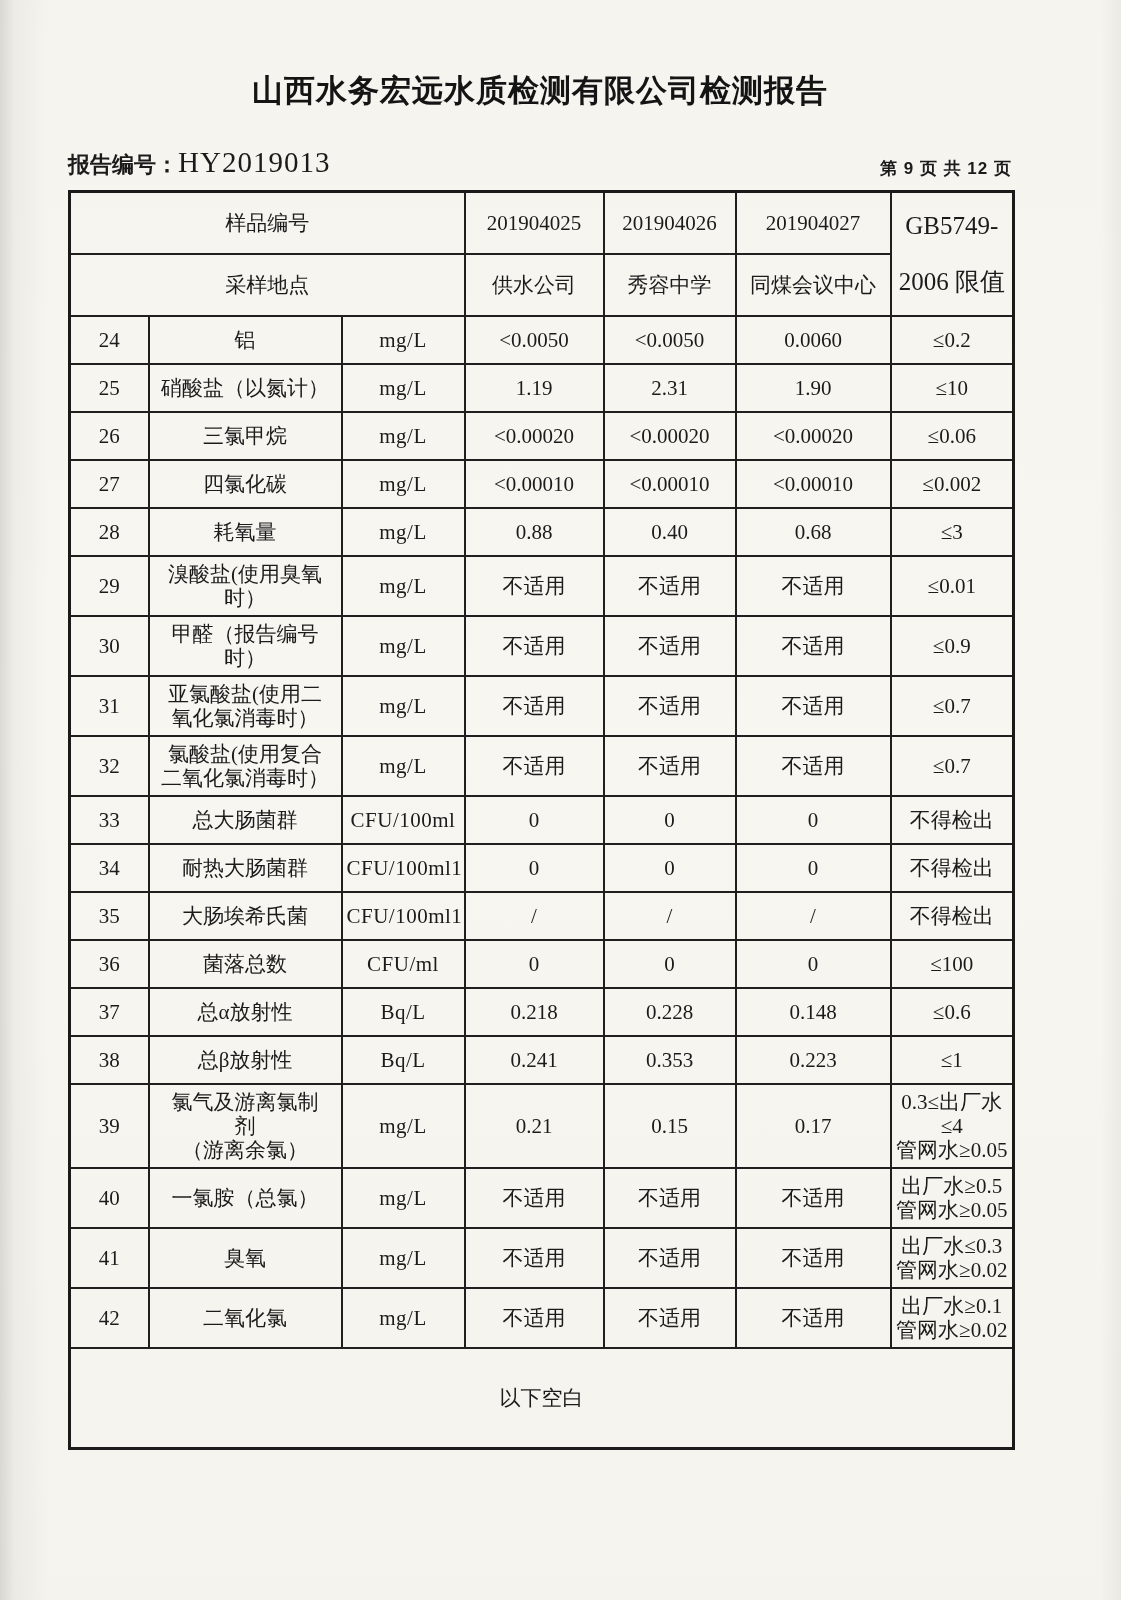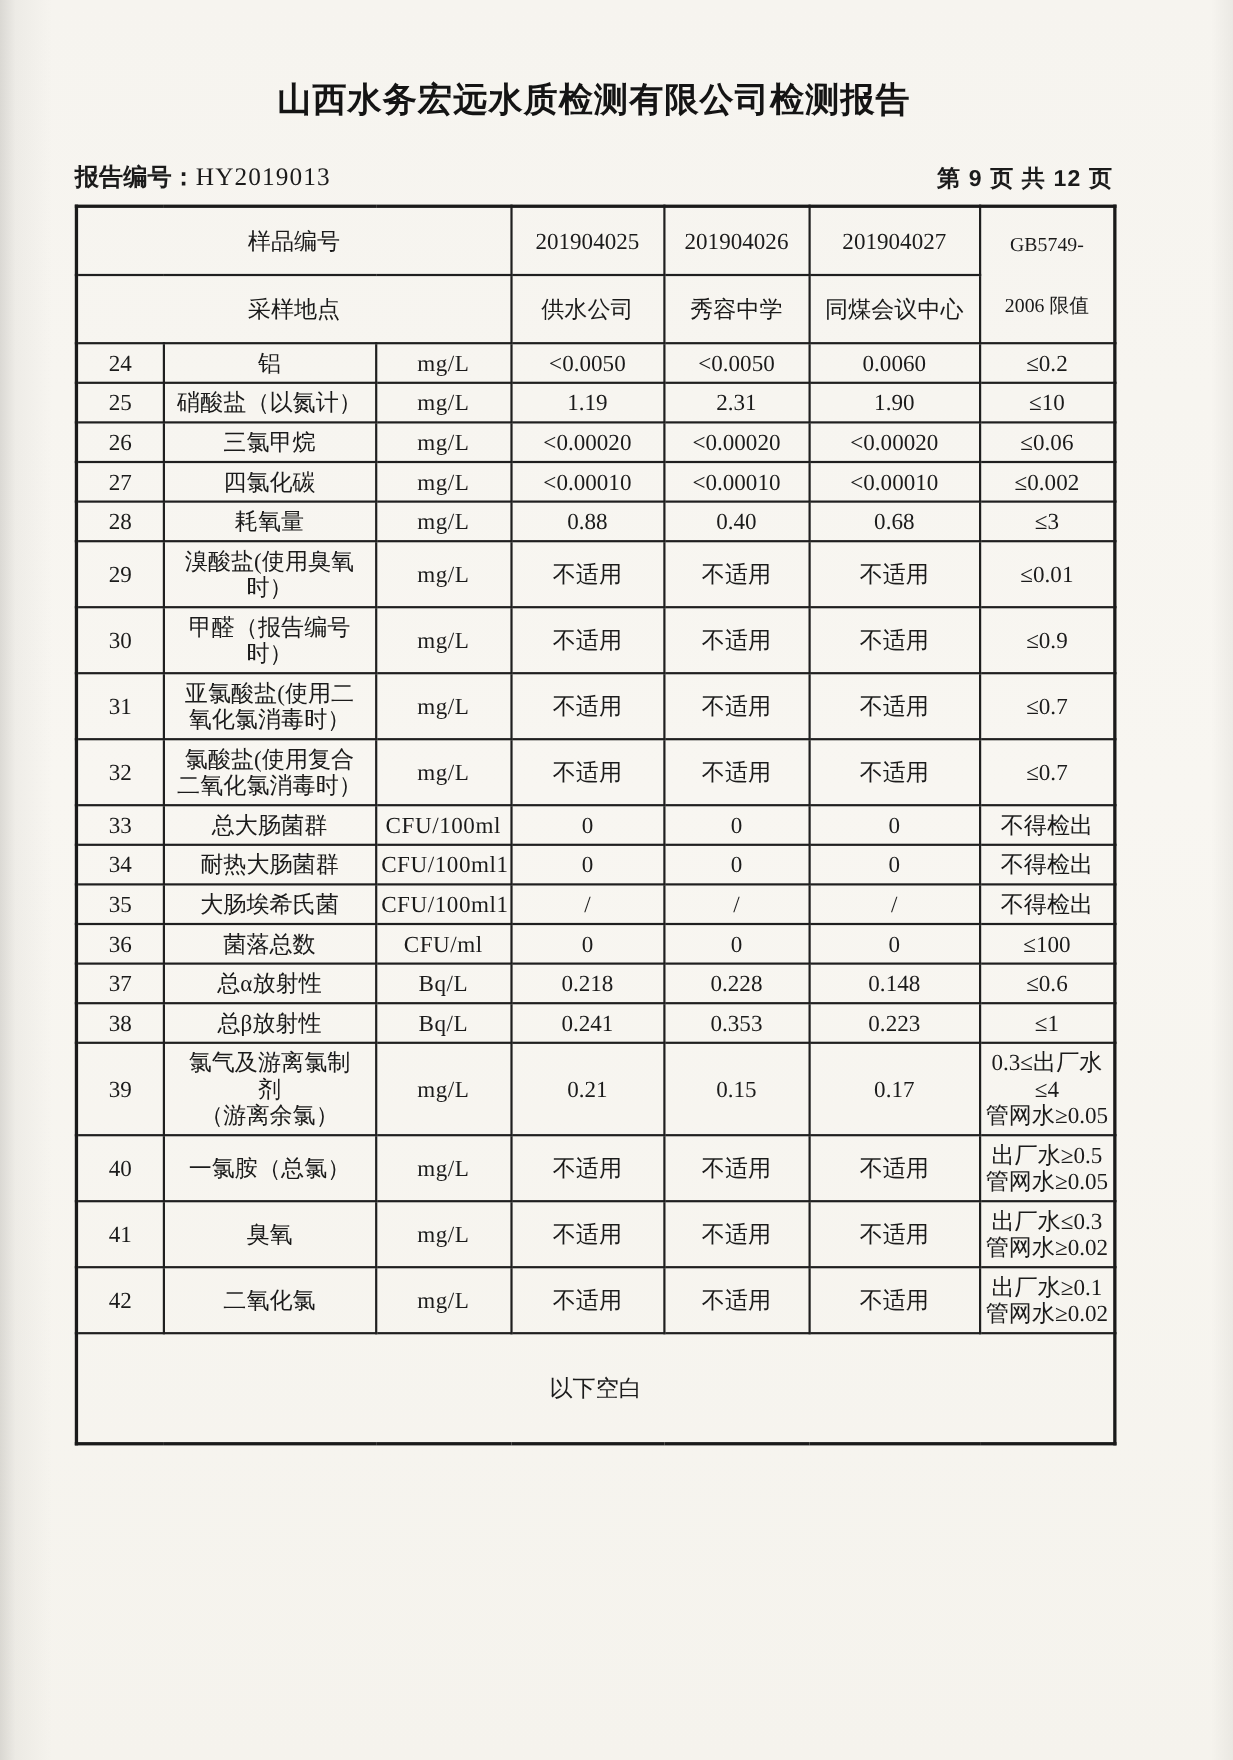--- a/index.html
+++ b/index.html
@@ -55,27 +55,27 @@
     align-items: flex-end;
   }
   .report-no {
     font-family: "Liberation Sans", "DejaVu Sans", sans-serif;
     font-weight: 700;
     font-size: 22px;
   }
   .report-no .num {
     font-family: "Liberation Serif", "DejaVu Serif", serif;
     font-weight: 400;
-    font-size: 23px;
+    font-size: 29px;
     letter-spacing: 1px;
   }
   .page-indicator {
     font-family: "Liberation Sans", "DejaVu Sans", sans-serif;
     font-weight: 700;
-    font-size: 21px;
+    font-size: 17px;
     letter-spacing: 1px;
   }
 
   table.report {
     border-collapse: collapse;
     table-layout: fixed;
     width: 944px;
     margin-left: 68px;
     border: 3px solid #1a1a1a;
   }
@@ -90,39 +90,39 @@
   }
   col.c1 { width: 79px; }
   col.c2 { width: 193px; }
   col.c3 { width: 123px; }
   col.c4 { width: 139px; }
   col.c5 { width: 132px; }
   col.c6 { width: 155px; }
   col.c7 { width: 123px; }
 
   tr.hrow { height: 56px; }
-  tbody tr { height: 36px; }
+  tbody tr { height: 48px; }
 
   td.c-name {
     text-align: left;
     padding-left: 15px;
     white-space: pre-line;
   }
   td.c-unit { font-size: 18px; letter-spacing: 0.5px; }
   td.c-val  { font-size: 21px; }
   td.c-lim  { white-space: pre-line; }
   td.lim-small { font-size: 15px; line-height: 21px; padding-left: 2px; padding-right: 2px; }
 
   td.gb-cell { padding: 0; }
   .gb-inner {
     display: flex;
     flex-direction: column;
     justify-content: space-around;
     height: 112px;
-    font-size: 18px;
+    font-size: 25px;
   }
 
   td.blank-cell {
     height: 88px;
     text-align: left;
     vertical-align: top;
     padding: 6px 8px;
     font-size: 21px;
   }
 </style>

